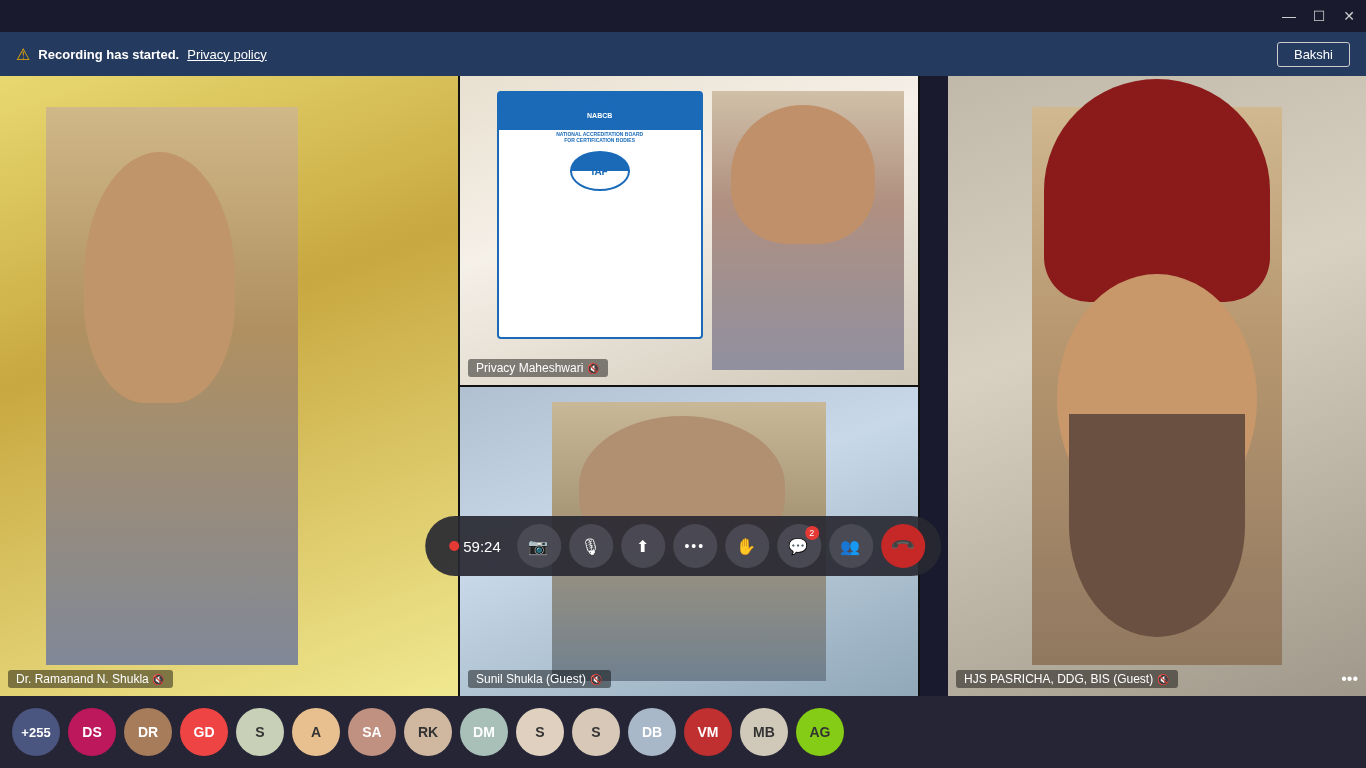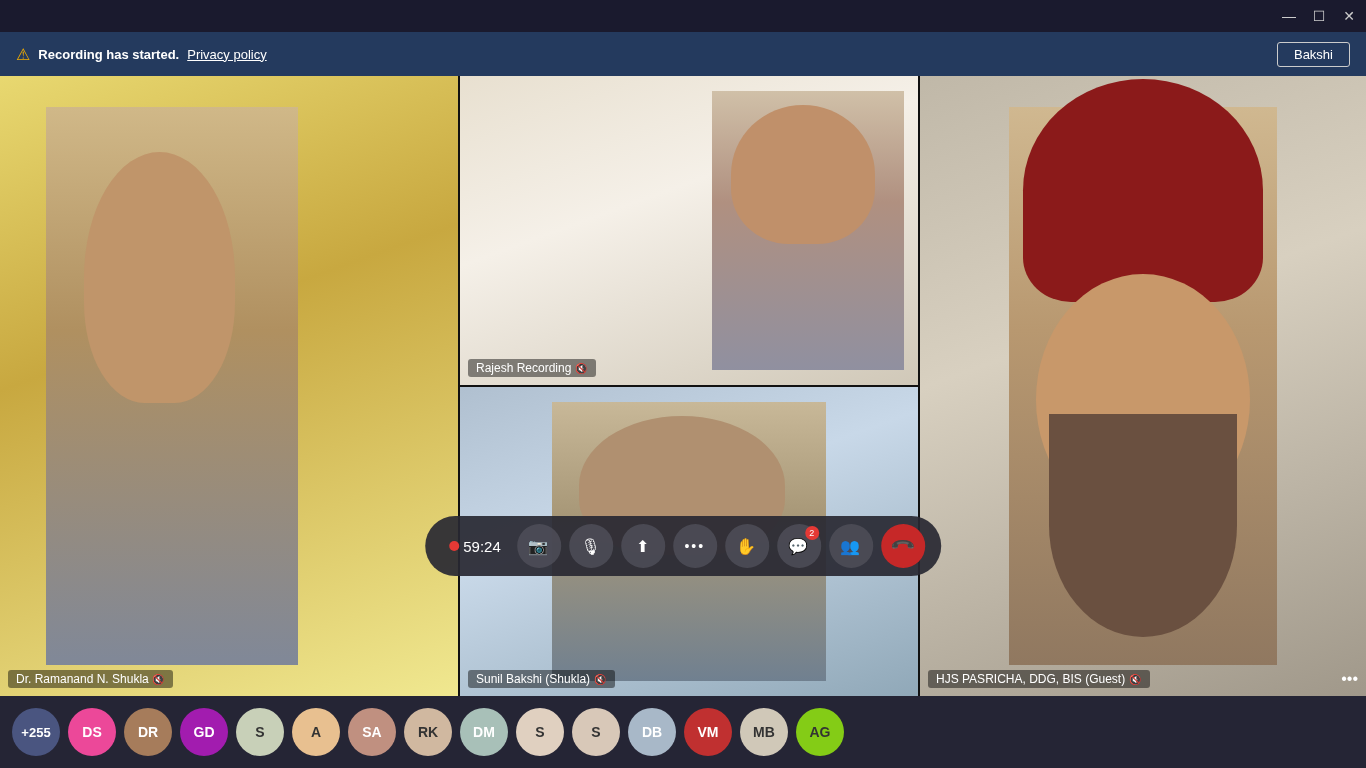--- a/index.html
+++ b/index.html
@@ -232,46 +232,55 @@
         <span class="mic-off-icon">🔇</span>
       </div>
     </div>
   </div>
 
   <div class="mid-col">
 
     <div class="video-cell">
       <div style="position:absolute;top:0;left:0;right:0;bottom:0;background:linear-gradient(160deg,#e8e0d0 0%,#f5f0e8 40%,#d0c8b8 100%);">
 
+        <div style="position:absolute;top:5%;left:8%;width:45%;height:80%;background:linear-gradient(180deg,#1a6ab8 0%,#1a6ab8 15%,#ffffff 15%);border:2px solid #1a6ab8;border-radius:4px;display:flex;flex-direction:column;align-items:center;padding:4px;">
+          <div style="background:#1a6ab8;width:28px;height:28px;border-radius:50%;display:flex;align-items:center;justify-content:center;margin-top:4px;">
+            <span style="color:#fff;font-size:7px;font-weight:bold;">NABCB</span>
+          </div>
+          <div style="font-size:5px;color:#1a6ab8;text-align:center;margin-top:2px;font-weight:bold;">NATIONAL ACCREDITATION BOARD<br>FOR CERTIFICATION BODIES</div>
+          <div style="margin-top:8px;width:60px;height:40px;background:linear-gradient(180deg,#1a6ab8 0%,#1a6ab8 50%,#fff 50%);border-radius:50%;border:2px solid #1a6ab8;display:flex;align-items:center;justify-content:center;">
+            <span style="font-size:10px;font-weight:bold;color:#1a6ab8;">IAF</span>
+          </div>
+        </div>
 
         <div style="position:absolute;top:5%;left:55%;width:42%;height:90%;background:linear-gradient(180deg,#d0c0a8 0%,#b09080 40%,#9090a0 100%);">
           <div style="position:absolute;top:5%;left:10%;width:75%;height:50%;background:#c0906a;border-radius:50% 50% 40% 40%;"></div>
         </div>
       </div>
       <div class="participant-label">
-        <span>Rajesh Recording</span>
+        <span>Privacy Maheshwari</span>
         <span class="mic-off-icon">🔇</span>
       </div>
     </div>
 
     <div class="video-cell">
       <div style="position:absolute;top:0;left:0;right:0;bottom:0;background:linear-gradient(160deg,#b0c0d0 0%,#c8d8e8 40%,#90a8b8 100%);">
         <div style="position:absolute;top:5%;left:20%;width:60%;height:90%;background:linear-gradient(180deg,#c8b898 0%,#a89878 40%,#708090 100%);">
           <div style="position:absolute;top:5%;left:10%;width:75%;height:50%;background:#b09070;border-radius:50% 50% 40% 40%;"></div>
         </div>
       </div>
       <div class="participant-label">
-        <span>Sunil Bakshi (Shukla)</span>
+        <span>Sunil Shukla (Guest)</span>
         <span class="mic-off-icon">🔇</span>
       </div>
     </div>
   </div>
 
   <div class="right-col">
-    <div class="video-cell" style="height:100%;border-bottom:none;">
+    <div class="video-cell" style="height:100%;border-bottom:none;margin-left:28px;">
       <div style="position:absolute;top:0;left:0;right:0;bottom:0;background:linear-gradient(160deg,#c0b8a8 0%,#d8d0c0 40%,#a0988a 100%);">
         <div style="position:absolute;top:5%;left:20%;width:60%;height:90%;background:linear-gradient(180deg,#d0b890 0%,#b89870 40%,#907860 100%);">
 
           <div style="position:absolute;top:-5%;left:5%;width:90%;height:40%;background:#8B1A1A;border-radius:50% 50% 20% 20%;"></div>
           <div style="position:absolute;top:30%;left:10%;width:80%;height:45%;background:#c8986a;border-radius:50%;"></div>
 
           <div style="position:absolute;top:55%;left:15%;width:70%;height:40%;background:#6a5040;border-radius:0 0 50% 50%;"></div>
         </div>
       </div>
       <div class="participant-label">
@@ -310,23 +319,23 @@
       <span style="font-size:16px;">👥</span>
     </button>
     <button class="ctrl-btn red" title="End call">
       <span style="font-size:16px;transform:rotate(135deg);display:inline-block;">📞</span>
     </button>
   </div>
 </div>
 
 <div class="participants-strip">
   <div class="participant-avatar" style="background:#4a5580;font-size:13px;">+255</div>
-  <div class="participant-avatar" style="background:#ec4899;">DS</div>
+  <div class="participant-avatar" style="background:#be185d;">DS</div>
   <div class="participant-avatar" style="background:#a67c5b;">DR</div>
-  <div class="participant-avatar" style="background:#a21caf;text-align:center;">GD</div>
+  <div class="participant-avatar" style="background:#ef4444;text-align:center;">GD</div>
   <div class="participant-avatar" style="background:#c8d0b8;color:#333;">S</div>
   <div class="participant-avatar" style="background:#e8c090;color:#333;">A</div>
   <div class="participant-avatar" style="background:#c09080;">SA</div>
   <div class="participant-avatar" style="background:#d0b8a0;color:#333;">RK</div>
   <div class="participant-avatar" style="background:#a8c0b8;">DM</div>
   <div class="participant-avatar" style="background:#e0d0c0;color:#333;">S</div>
   <div class="participant-avatar" style="background:#d8c8b8;color:#333;">S</div>
   <div class="participant-avatar" style="background:#a8b8c8;">DB</div>
   <div class="participant-avatar" style="background:#c03030;">VM</div>
   <div class="participant-avatar" style="background:#d0c8b8;color:#333;">MB</div>

